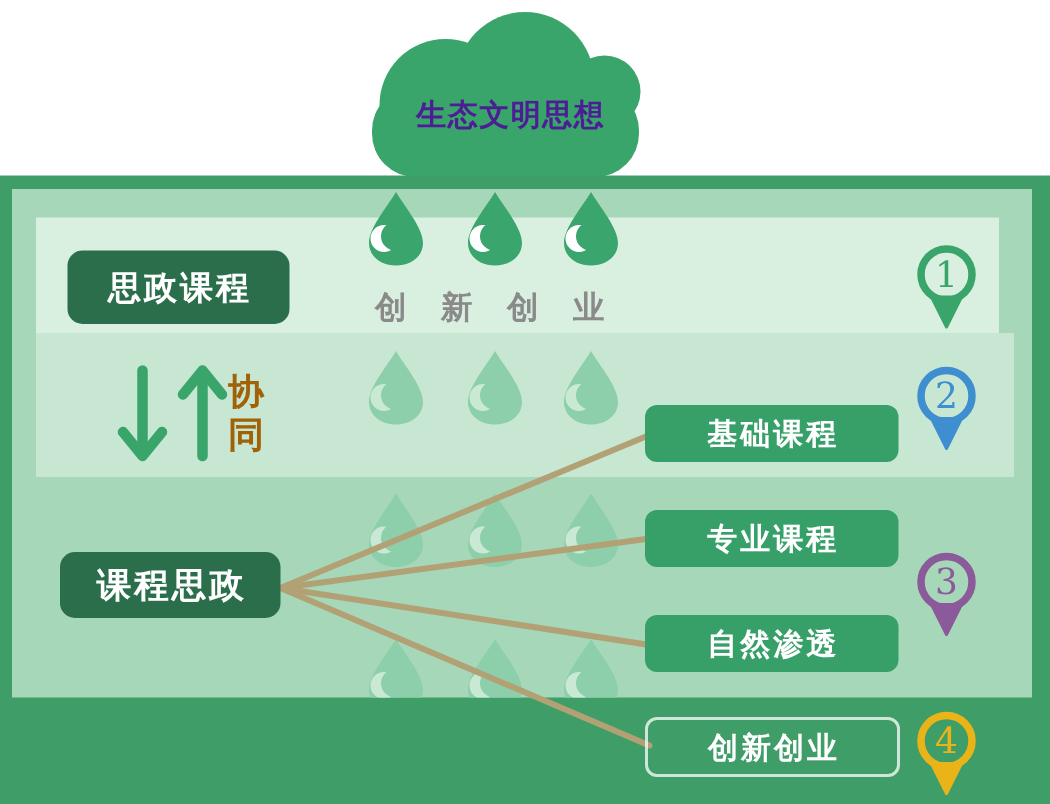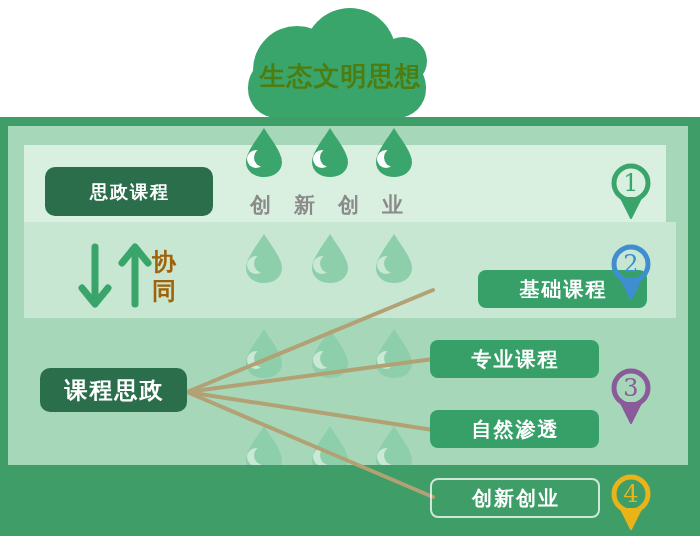--- a/index.html
+++ b/index.html
@@ -8,49 +8,49 @@
     background:#ffffff;
     font-family:"Liberation Sans","DejaVu Sans",sans-serif;
   }
   .abs{position:absolute;}
 
   
   #cloud-svg{left:240px;top:6px;width:200px;height:114px;}
   #cloud-label{
     left:250px;top:58px;width:180px;height:36px;
     display:flex;align-items:center;justify-content:center;
-    color:#4d7c0f;font-size:26px;font-weight:bold;letter-spacing:1px;text-indent:1px;
+    color:#4c1d95;font-size:20px;font-weight:bold;letter-spacing:1px;text-indent:1px;
   }
 
   
   #frame{left:0;top:117px;width:700px;height:419px;background:#3f9e68;}
   #panel{left:8px;top:126px;width:680px;height:339px;background:#a6d7b9;overflow:hidden;}
   #strip-1{position:absolute;left:16px;top:19px;width:642px;height:77px;background:#d9f0e0;}
   #strip-2{position:absolute;left:16px;top:96px;width:652px;height:96px;background:#c7e7d2;}
 
   
   #lines-svg{left:0;top:0;width:700px;height:536px;pointer-events:none;}
 
   
   .box-dark{
     background:#2a6e4b;border-radius:10px;color:#fff;font-weight:bold;
     display:flex;align-items:center;justify-content:center;
     letter-spacing:2px;text-indent:2px;
   }
-  #box-szkc{left:45px;top:167px;width:168px;height:49px;font-size:18px;}
+  #box-szkc{left:45px;top:167px;width:148px;height:49px;font-size:22px;}
   #box-kcsz{left:40px;top:368px;width:147px;height:44px;font-size:23px;}
 
   
   .box-green{
     left:430px;width:169px;height:38px;background:#37a069;border-radius:8px;
     color:#fff;font-weight:bold;font-size:20px;
     display:flex;align-items:center;justify-content:center;
     letter-spacing:2px;text-indent:2px;
   }
-  #box-jckc{top:270px;margin-left:48px;}
+  #box-jckc{top:270px;}
   #box-zykc{top:340px;}
   #box-cxcy{top:410px;}
   #box-bysj{
     left:430px;top:478px;width:166px;height:36px;background:transparent;
     border:2px solid rgba(255,255,255,0.75);border-radius:8px;
     color:#fff;font-weight:bold;font-size:20px;
     display:flex;align-items:center;justify-content:center;
     letter-spacing:2px;text-indent:2px;
   }
 

